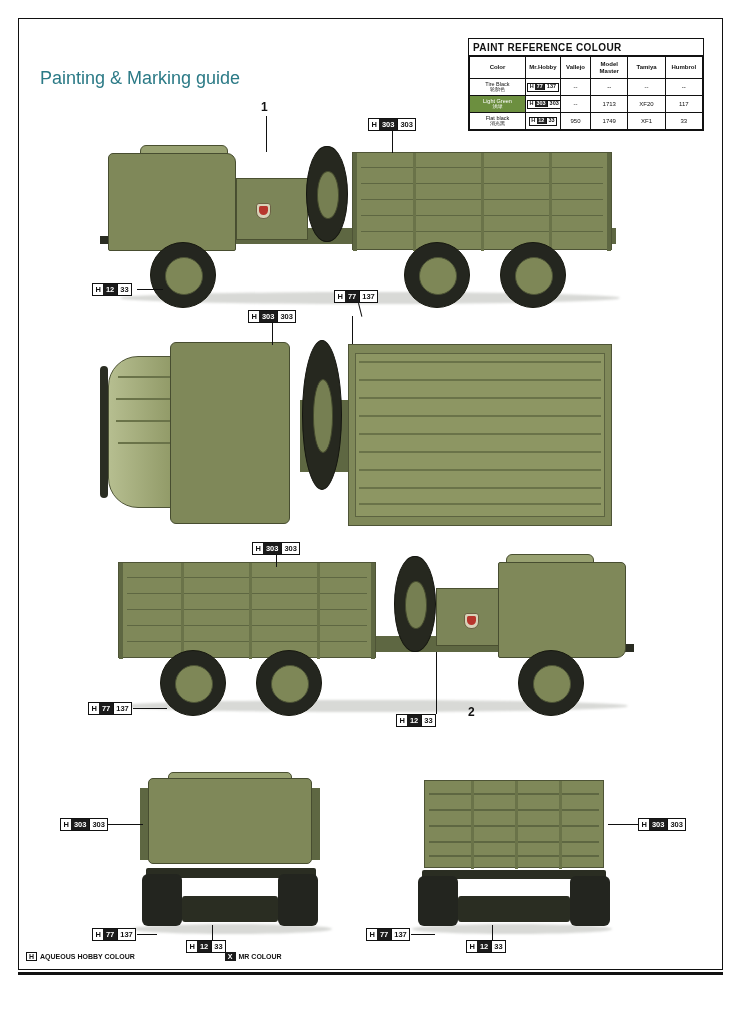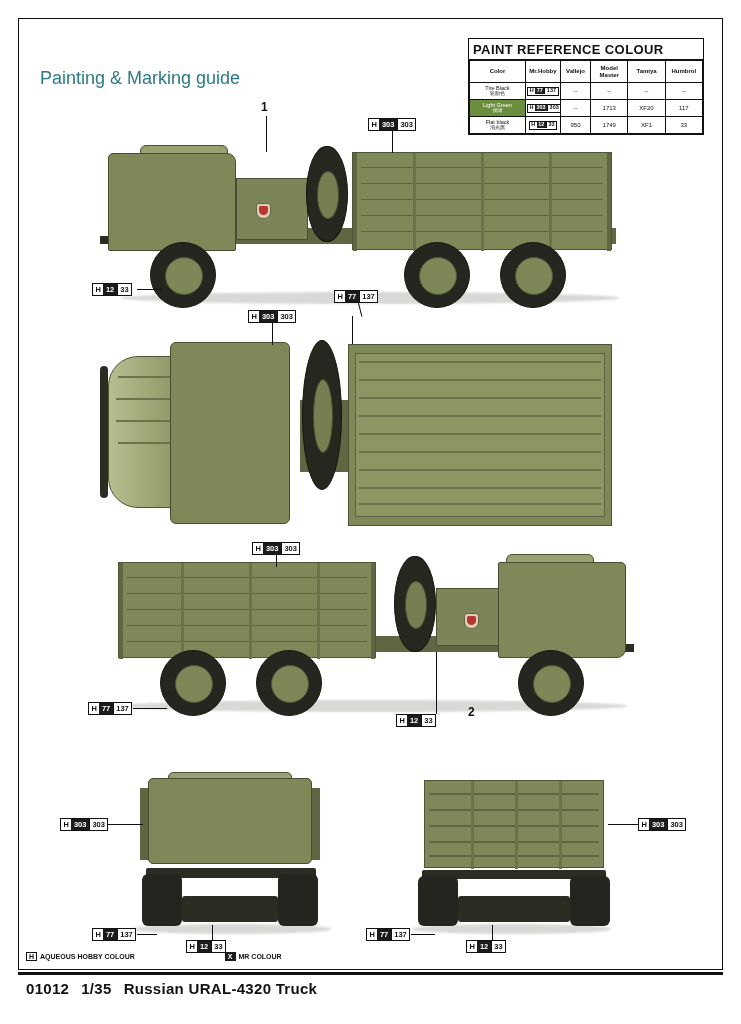--- a/index.html
+++ b/index.html
@@ -43,21 +43,21 @@
   }
   
   .paint-table {
     position: absolute;
     left: 468px; top: 38px;
     width: 236px;
     border: 1px solid #111;
     background: #fff;
   }
   .paint-title {
-    font-size: 13px;
+    font-size: 10px;
     font-weight: bold;
     padding: 3px 4px 2px 4px;
     border-bottom: 1px solid #111;
     letter-spacing: .4px;
   }
   table.pt {
     border-collapse: collapse;
     width: 100%;
     font-size: 6px;
     table-layout: fixed;
@@ -579,17 +579,14 @@
   <div class="footer-legend">
     <span class="legend-box">H</span>
     <span>AQUEOUS HOBBY COLOUR</span>
     <span class="legend-gap"></span>
     <span class="legend-box dark">X</span>
     <span>MR COLOUR</span>
   </div>
 
   <div class="footer-rule"></div>
 
-  <div class="footer-title">
-    <span>01012</span><span class="sp"></span><span>1/35</span><span class="sp"></span><span>Russian URAL-4320 Truck</span>
-  </div>
 
 </div>
 
 </body></html>

